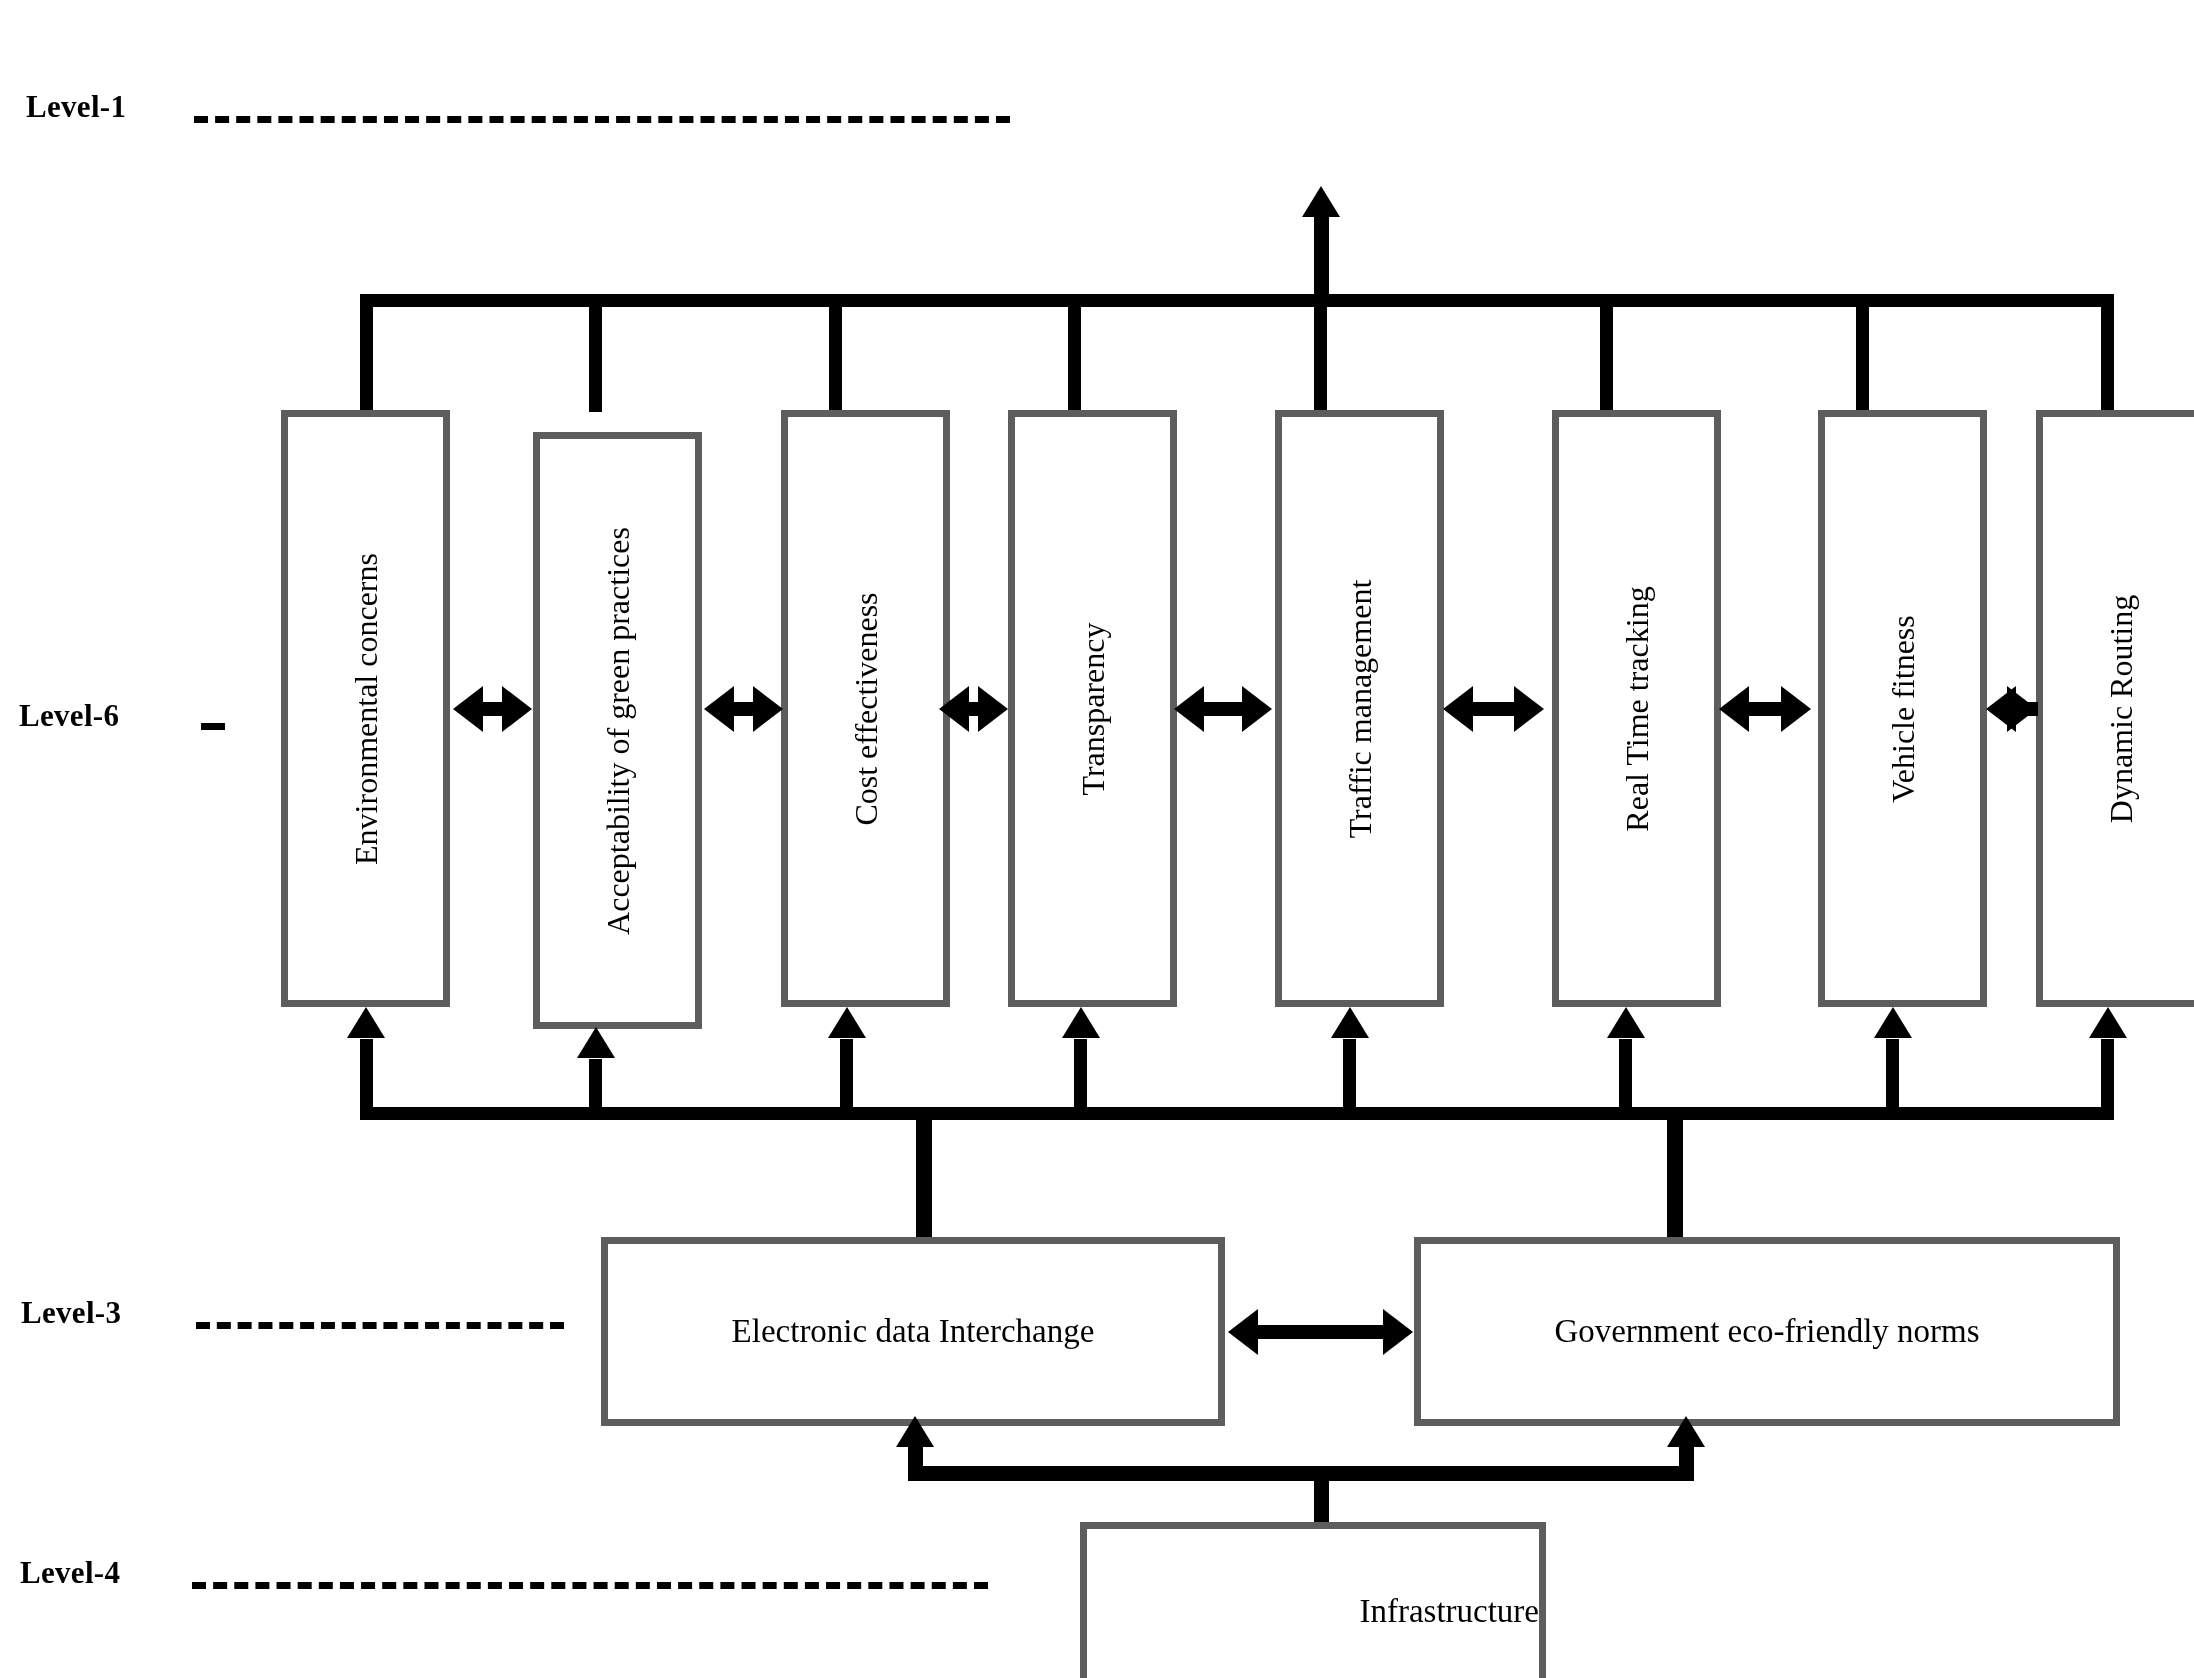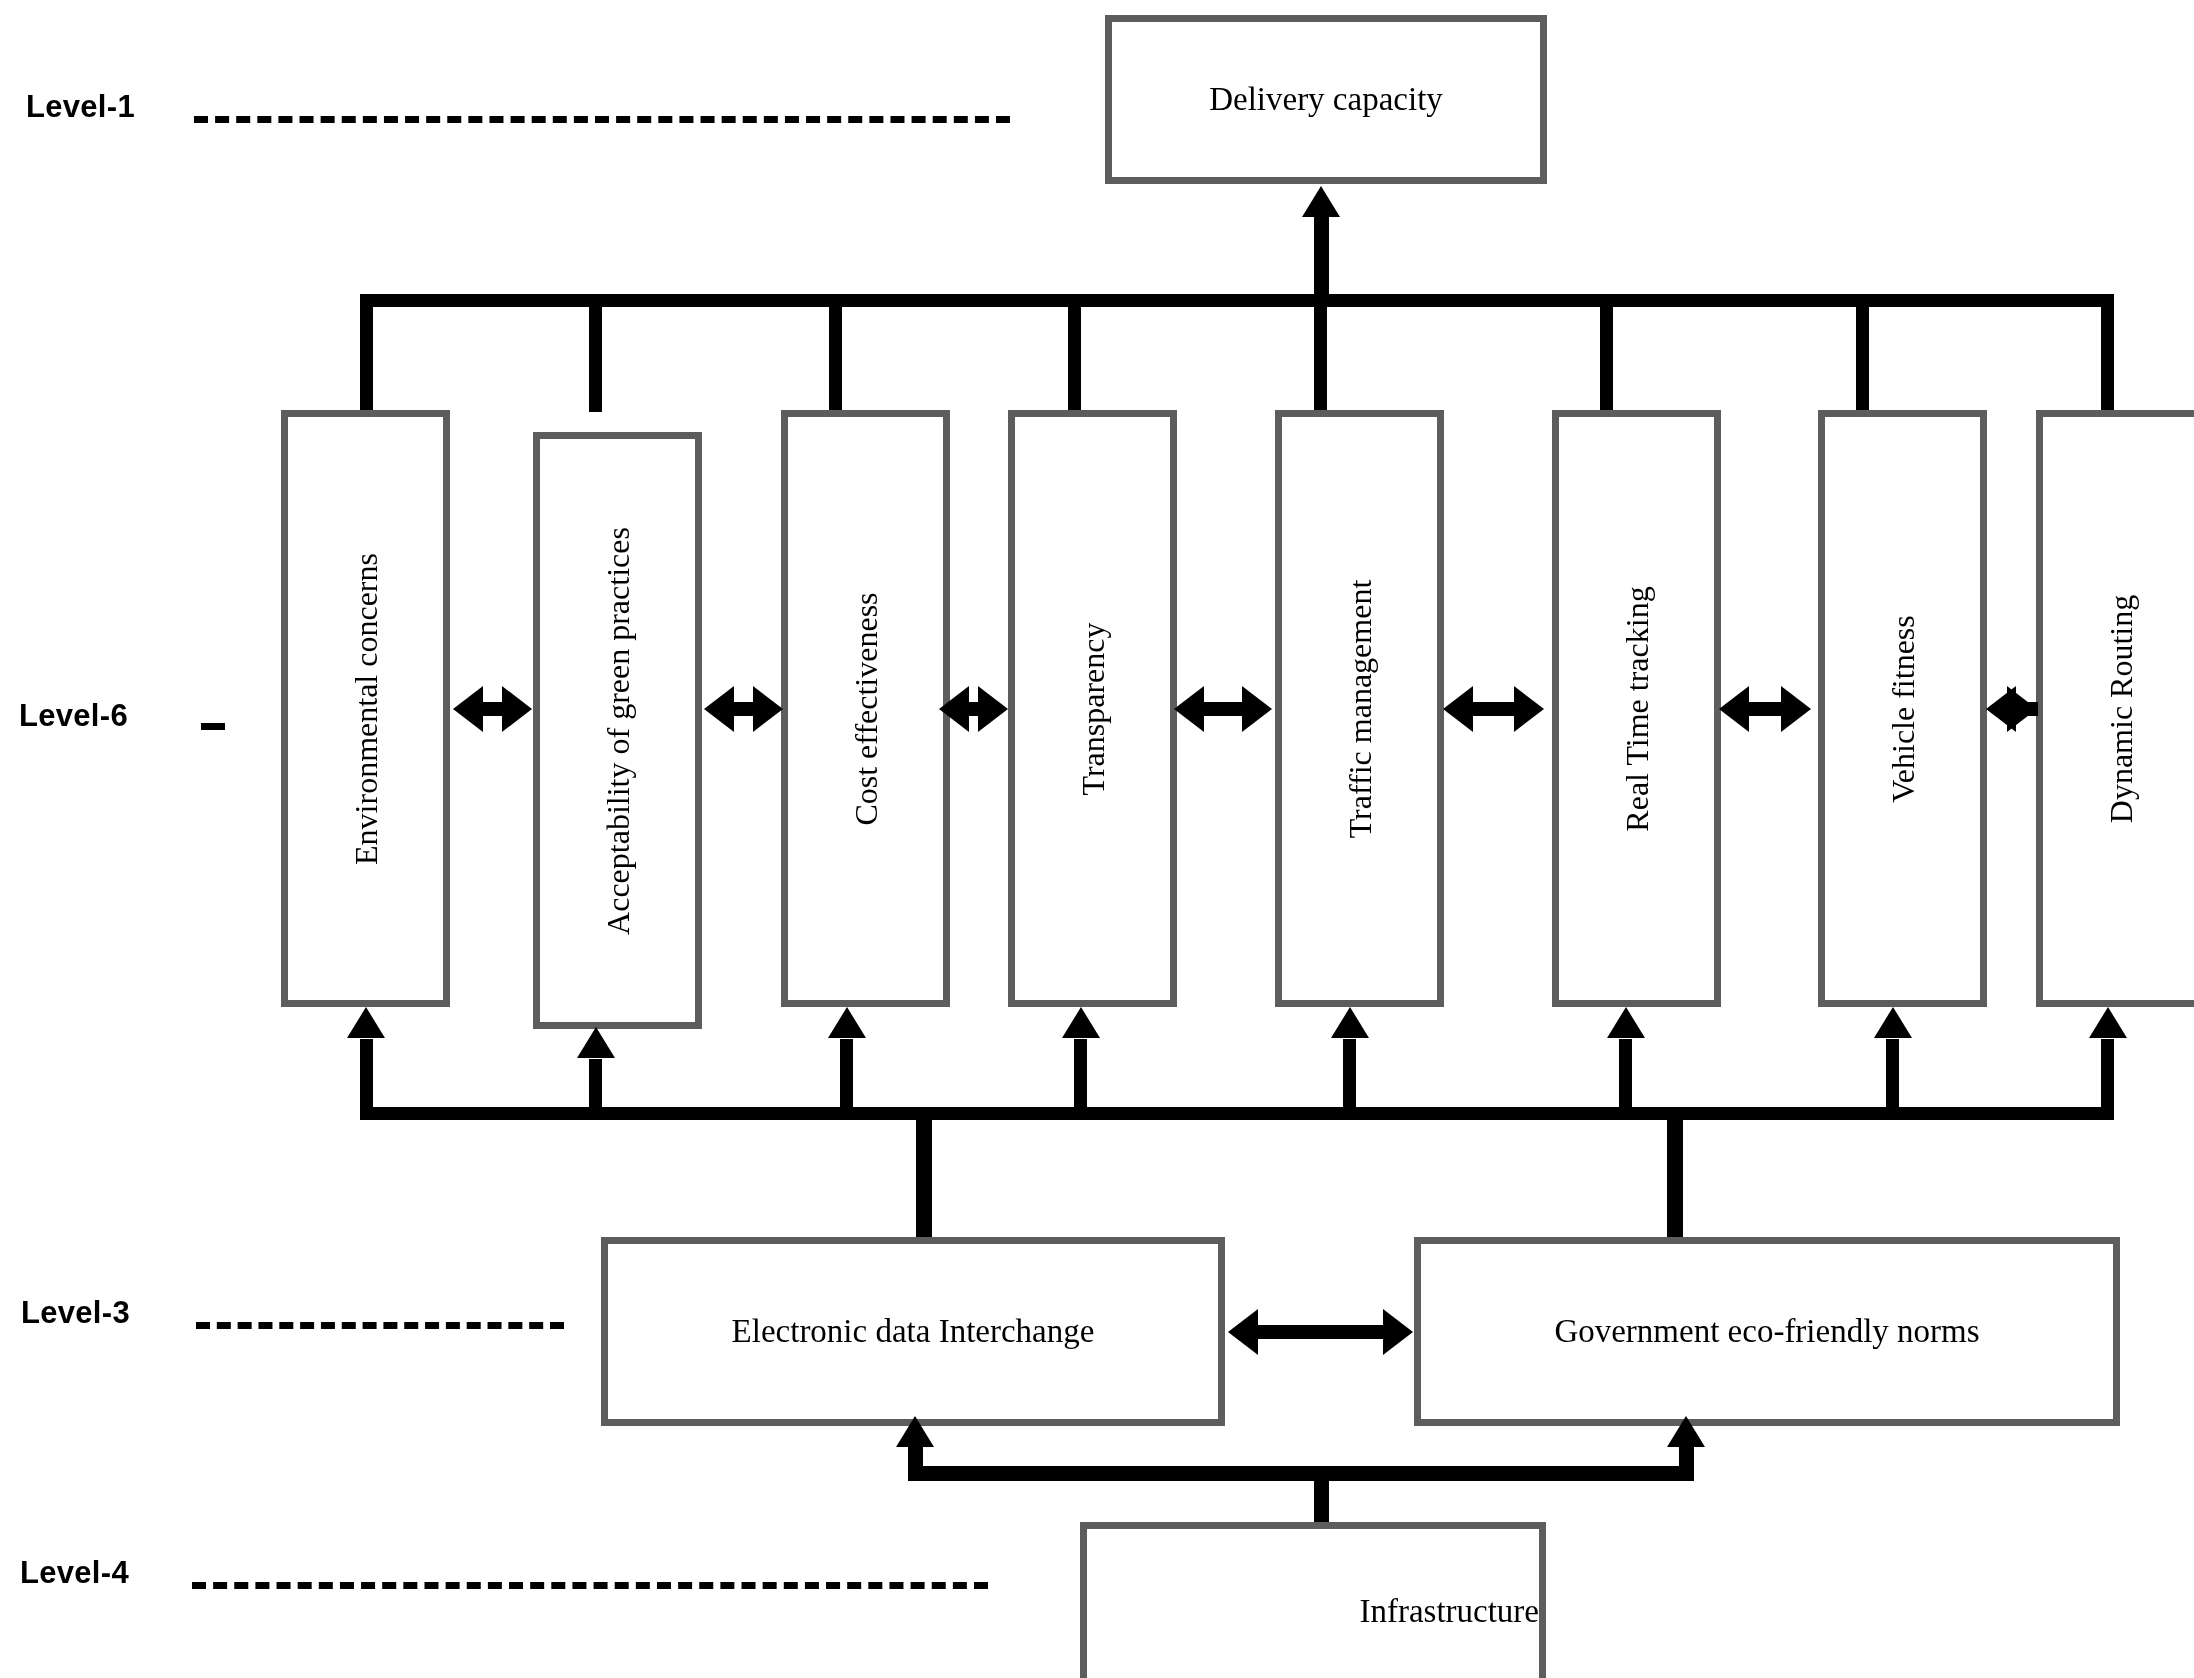--- a/index.html
+++ b/index.html
@@ -2,21 +2,21 @@
 <html style="font-size:10.8px"><head>
 <meta charset="utf-8">
 <style>
   html,body{margin:0;padding:0;background:#fff;}
   body{width:2194px;height:1678px;position:relative;overflow:hidden;
        font-family:"Liberation Serif","DejaVu Serif",serif;color:#000;}
   .canvas{position:absolute;left:0;top:0;width:2194px;height:1678px;}
 
   
   .lvl-label{position:absolute;font-weight:bold;font-size:31px;letter-spacing:0.3px;
-             white-space:nowrap;font-family:Liberation Sans, sans-serif;}
+             white-space:nowrap;font-family:Liberation Serif, serif;}
   .lvl-dash{position:absolute;height:0;border-top:7.4px dashed #000;}
 
   
   .box{position:absolute;box-sizing:border-box;background:#ffffff;
        border:7.4px solid #5d5d5d;
        display:flex;align-items:center;justify-content:center;text-align:center;}
   .box .lbl{font-size:33px;line-height:1.12;white-space:nowrap;color:#000;}
 
   .vbox{position:absolute;box-sizing:border-box;background:#ffffff;
         border:7.4px solid #5d5d5d;}
@@ -50,23 +50,20 @@
 
   <div class="lvl-label" style="left:19px;top:698px;">Level-6</div>
   <div class="lvl-dash" style="left:201px;top:723px;width:24px;"></div>
 
   <div class="lvl-label" style="left:21px;top:1295px;">Level-3</div>
   <div class="lvl-dash" style="left:196px;top:1322px;width:368px;"></div>
 
   <div class="lvl-label" style="left:20px;top:1555px;">Level-4</div>
   <div class="lvl-dash" style="left:192px;top:1582px;width:796px;"></div>
 
-  <div class="box" style="left:1105px;top:15px;width:442px;height:169px;">
-    <span class="lbl">Delivery capacity</span>
-  </div>
 
   <div class="bar" style="left:1314px;top:202px;width:15px;height:94px;"></div>
   <div class="arr-up" style="left:1302px;top:186px;"></div>
 
   <div class="bar" style="left:360px;top:294px;width:1754px;height:13px;"></div>
 
   <div class="bar" style="left:360px;top:294px;width:13px;height:118px;"></div>
   <div class="bar" style="left:2101px;top:294px;width:13px;height:118px;"></div>
 
   <div class="bar" style="left:589px;top:294px;width:13px;height:118px;"></div>

